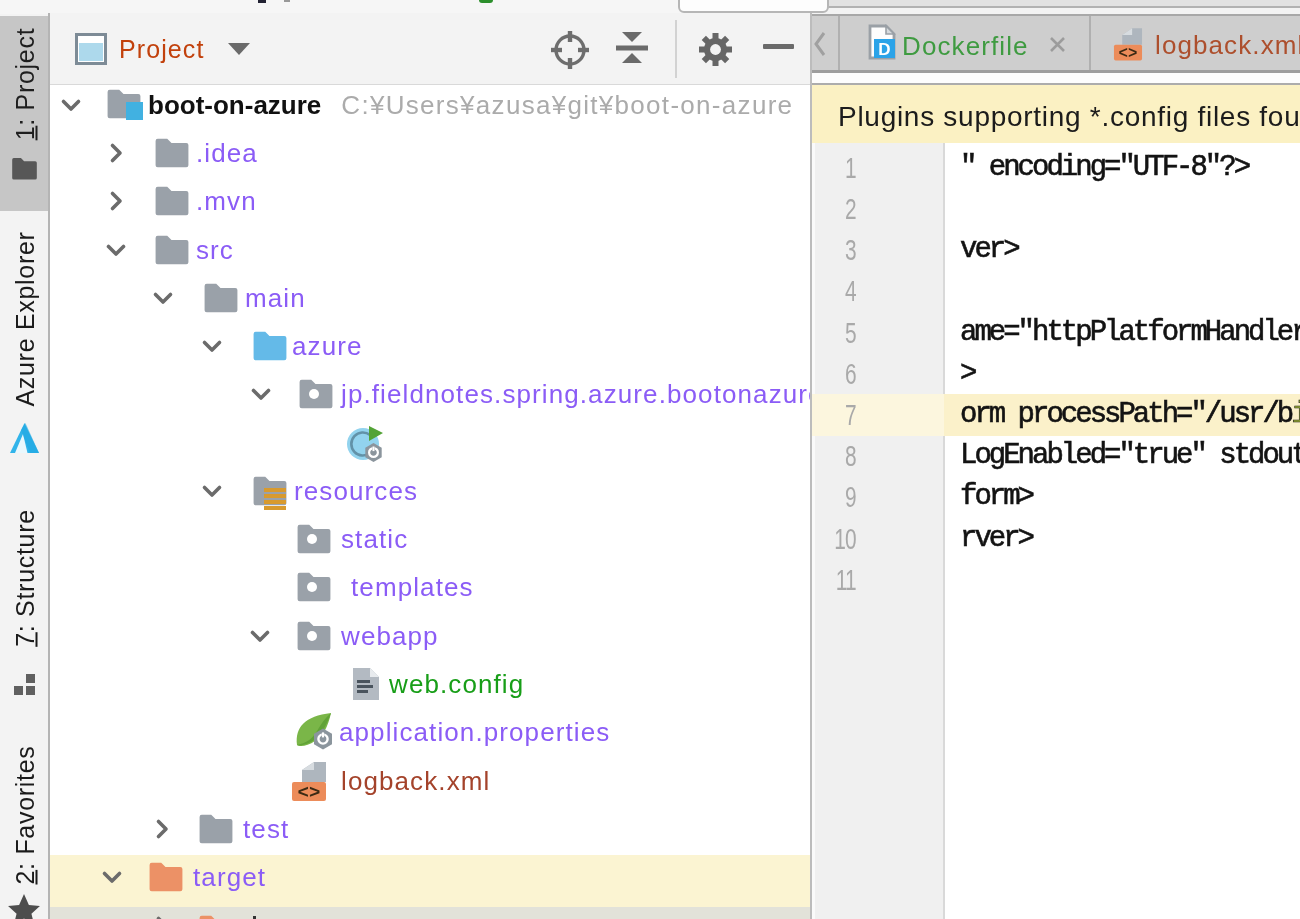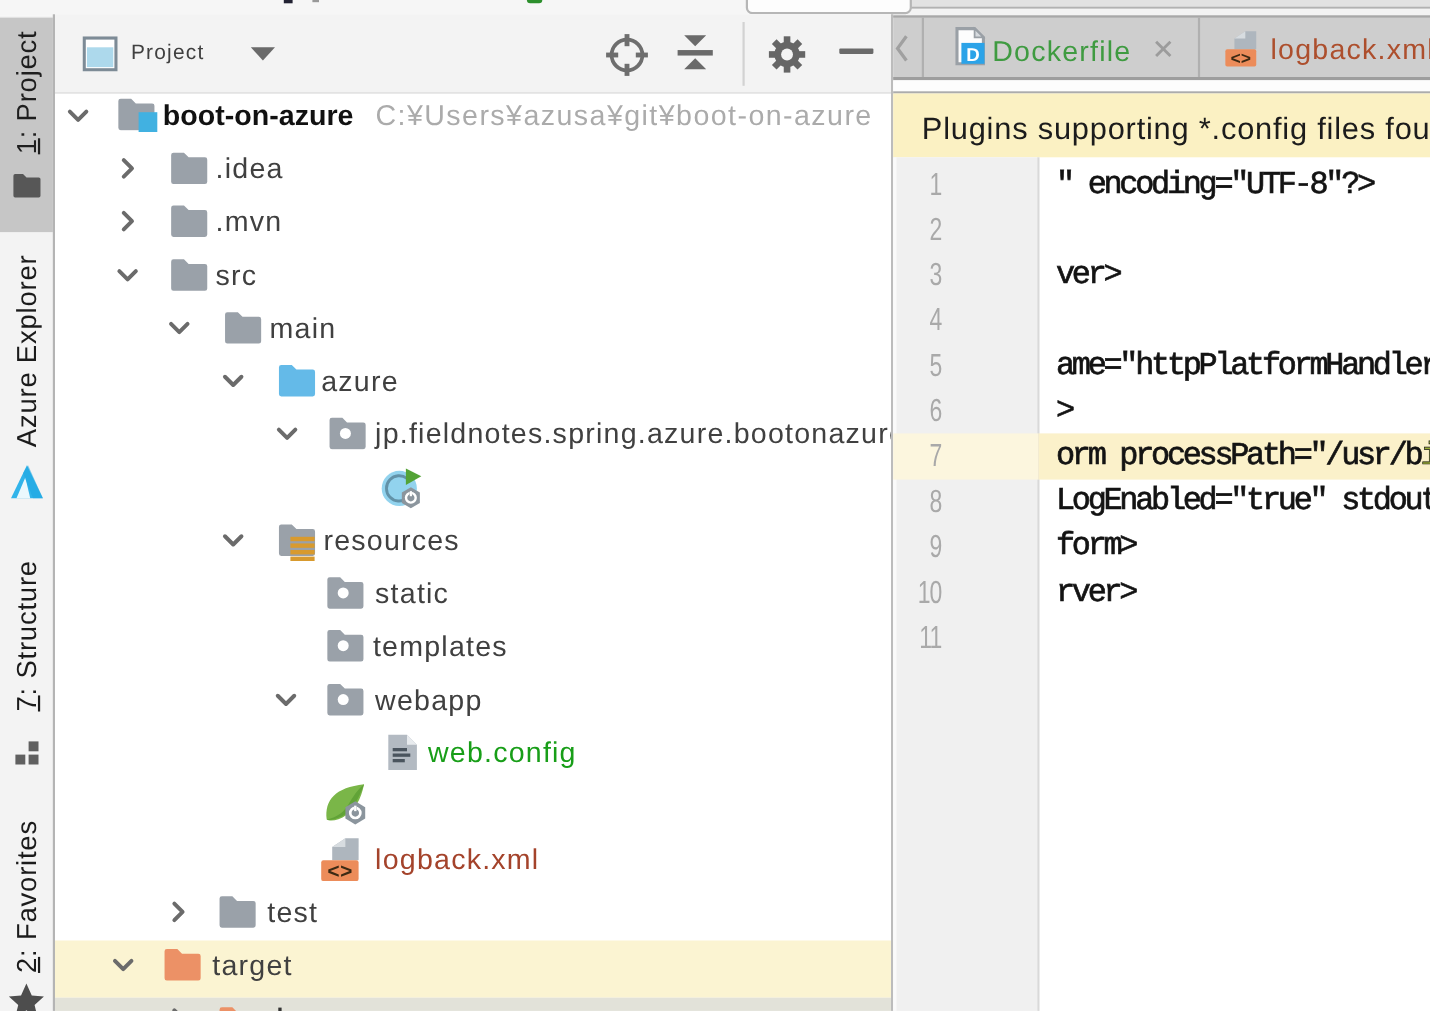--- a/index.html
+++ b/index.html
@@ -1,18 +1,18 @@
 <!DOCTYPE html>
 <html><head><meta charset="utf-8">
 <style>
   html,body{margin:0;padding:0}
   #root{position:relative;width:1300px;height:919px;overflow:hidden;background:#fff;
         font-family:"Liberation Sans",sans-serif;}
   .abs{position:absolute}
-  .row{position:absolute;font-size:26px;letter-spacing:1.1px;color:#404040;white-space:nowrap;line-height:30px}
+  .row{position:absolute;font-size:26px;letter-spacing:1.1px;color:#8b5cf6;white-space:nowrap;line-height:30px}
   .vlab{position:absolute;white-space:nowrap;font-size:25px;letter-spacing:.7px;color:#1b1b1b;}
   .num{position:absolute;left:812px;width:44px;text-align:right;font-size:29px;color:#a9a9a9;letter-spacing:-1px;line-height:30px;transform:scaleX(.72);transform-origin:100% 50%}
   .code{position:absolute;left:960px;font-family:"Liberation Mono",monospace;font-size:29px;letter-spacing:-3.0px;color:#131313;-webkit-text-stroke:0.6px #131313;white-space:pre;line-height:30px}
 </style></head>
 <body>
 <div id="root">
 <svg width="0" height="0" style="position:absolute">
       <defs>
   <symbol id="folder" viewBox="0 0 34 30">
           <path d="M1.5 27.5 V4.5 Q1.5 2.5 3.5 2.5 L12.5 2.5 L16.5 6.5 L30.5 6.5 Q32.5 6.5 32.5 8.5 L32.5 27.5 Q32.5 29.5 30.5 29.5 L3.5 29.5 Q1.5 29.5 1.5 27.5 Z" fill="currentColor"></path>
@@ -58,21 +58,21 @@
 <svg class="abs" style="left:7px;top:893px" width="34" height="34" viewBox="0 0 32 32">
   <polygon points="16,1 20.6,11.2 31,12.2 23,19.5 25.6,30 16,24 6.4,30 9,19.5 1,12.2 11.4,11.2" fill="#4d4d4d"></polygon>
 </svg>
 
 <div class="abs" style="left:50px;top:13px;width:760px;height:906px;background:#fff"></div>
 <div class="abs" style="left:50px;top:13px;width:760px;height:71px;background:#f3f3f3;border-bottom:1px solid #d9d9d9"></div>
 <svg class="abs" style="left:75px;top:33px" width="32" height="32" viewBox="0 0 32 32">
   <rect x="1.5" y="1.5" width="29" height="29" fill="#fff" stroke="#7d8b96" stroke-width="3"></rect>
   <rect x="4" y="10" width="24" height="18" fill="#add9ec"></rect>
 </svg>
-<div class="row" style="left:119px;top:34px;font-size:19px;color:#404040">Project</div>
+<div class="row" style="left:119px;top:34px;font-size:25px;color:#c2410c">Project</div>
 <div class="abs" style="left:228px;top:43px;width:0;height:0;border-left:11px solid transparent;border-right:11px solid transparent;border-top:12px solid #6a6a6a"></div>
 <svg class="abs" style="left:551px;top:31px" width="38" height="38" viewBox="0 0 38 38">
   <circle cx="19" cy="19" r="14" fill="none" stroke="#6e6e6e" stroke-width="3.4"></circle>
   <rect x="16.8" y="0" width="4.4" height="11" fill="#6e6e6e"></rect>
   <rect x="16.8" y="27" width="4.4" height="11" fill="#6e6e6e"></rect>
   <rect x="0" y="16.8" width="11" height="4.4" fill="#6e6e6e"></rect>
   <rect x="27" y="16.8" width="11" height="4.4" fill="#6e6e6e"></rect>
 </svg>
 <svg class="abs" style="left:613px;top:30px" width="38" height="38" viewBox="0 0 38 38">
   <polygon points="9,2 29,2 19,12" fill="#6a6a6a"></polygon>
@@ -181,21 +181,21 @@
 <svg class="abs" style="left:246px;top:437px;color:#9aa1a9" width="36" height="32" viewBox="0 0 34 30">
         <use href="#folder"></use>
       </svg>
 <div class="abs" style="left:257px;top:449px;width:10px;height:10px;border-radius:50%;background:#fff"></div>
 <div class="row" style="left:291px;top:439px">static</div>
 
 <svg class="abs" style="left:246px;top:485px;color:#9aa1a9" width="36" height="32" viewBox="0 0 34 30">
         <use href="#folder"></use>
       </svg>
 <div class="abs" style="left:257px;top:497px;width:10px;height:10px;border-radius:50%;background:#fff"></div>
-<div class="row" style="left:289px;top:487px">templates</div>
+<div class="row" style="left:301px;top:487px">templates</div>
 
 <svg class="abs" style="left:199px;top:540px;color:#6b6b6b" width="22" height="22">
         <use href="#chevdown"></use>
       </svg>
 <svg class="abs" style="left:246px;top:534px;color:#9aa1a9" width="36" height="32" viewBox="0 0 34 30">
         <use href="#folder"></use>
       </svg>
 <div class="abs" style="left:257px;top:546px;width:10px;height:10px;border-radius:50%;background:#fff"></div>
 <div class="row" style="left:291px;top:536px">webapp</div>
 
@@ -211,20 +211,21 @@
 <svg class="abs" style="left:245px;top:626px" width="42" height="42" viewBox="0 0 42 42">
   <path d="M2 34 C0 16 10 5 36 2 C33 16 28 25 20 30 C13 35 5 36 2 34 Z" fill="#7ab648"></path>
   <path d="M2 34 C12 32 18 27 22 20 C26 13 30 7 36 2 C30 18 24 27 16 31 C10 34 4 35 2 34 Z" fill="#61a337"></path>
   <g transform="translate(28,28)">
           <polygon points="0,-10.5 9,-5.2 9,5.2 0,10.5 -9,5.2 -9,-5.2" fill="#8b959d"></polygon>
   <circle cx="0" cy="0" r="4.6" fill="none" stroke="#fff" stroke-width="2.4"></circle>
           <rect x="-1.2" y="-7" width="2.4" height="6.4" fill="#8b959d"></rect>
           <rect x="-1.1" y="-6.6" width="2.2" height="5" fill="#fff"></rect>
         </g>
 </svg>
+<div class="row" style="left:289px;top:632px">application.properties</div>
 
 <svg class="abs" style="left:238px;top:673px" width="42" height="46" viewBox="0 0 42 46">
   <path d="M14 12 L26 4 L38 4 L38 24 L14 24 Z" fill="#aeb6be"></path>
   <path d="M14 12 L26 4 L26 12 Z" fill="#d7dce0"></path>
   <rect x="4" y="24" width="34" height="19" rx="2" fill="#ec8c5a"></rect>
   <text x="21" y="40" font-family="Liberation Mono,monospace" font-size="19" font-weight="bold" fill="#3c2a14" text-anchor="middle">&lt;&gt;</text>
 </svg>
 <div class="row" style="left:291px;top:681px;color:#a4432b">logback.xml</div>
 
 <svg class="abs" style="left:101px;top:733px;color:#6b6b6b" width="22" height="22">

